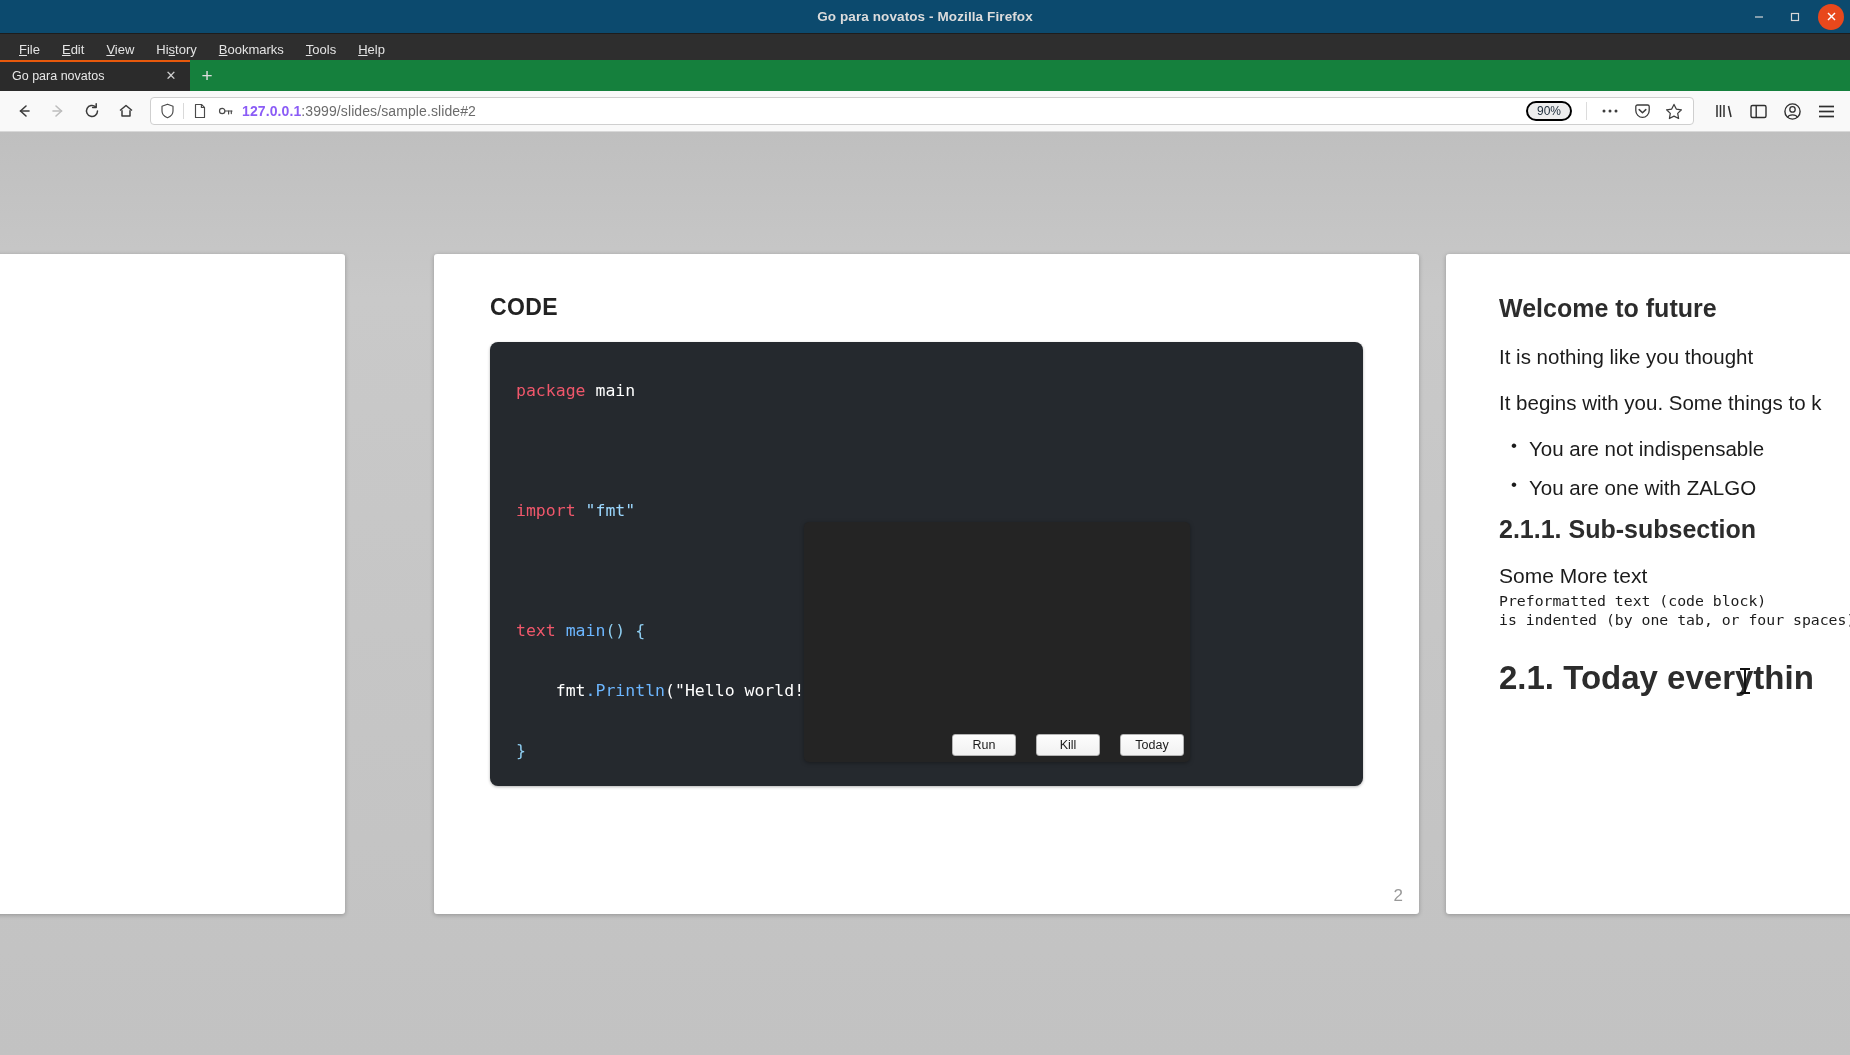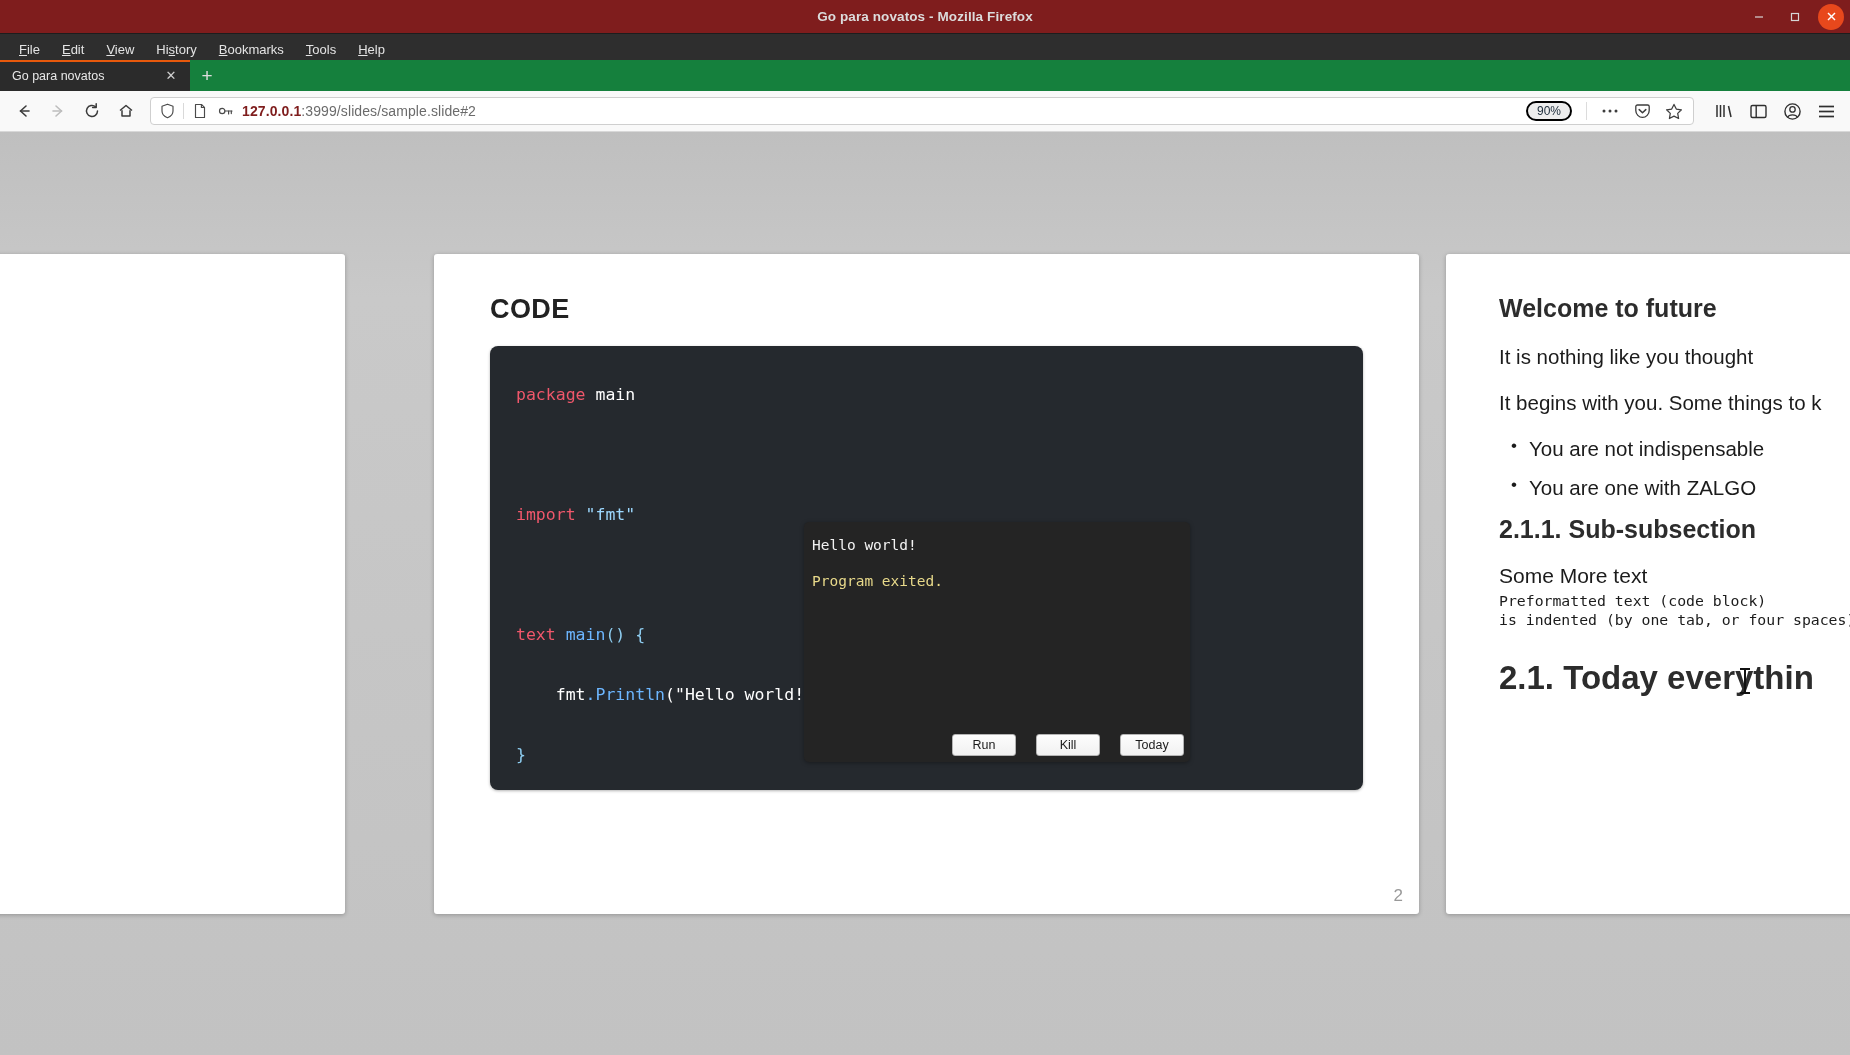--- a/index.html
+++ b/index.html
@@ -8,21 +8,21 @@
     width: 1850px;
     height: 1055px;
     overflow: hidden;
     font-family: "Liberation Sans", sans-serif;
     background: #ffffff;
   }
 
   
   .titlebar {
     height: 33px;
-    background: #7f1d1d;
+    background: #0c4a6e;
     display: flex;
     align-items: center;
     justify-content: center;
     position: relative;
     border-bottom: 1px solid #1d1d1d;
   }
   .titlebar-title {
     color: #dcdcdc;
     font-size: 13.5px;
     font-weight: bold;
@@ -171,21 +171,21 @@
     background: #d9d9d9;
   }
   .url-text {
     flex: 1;
     font-size: 14px;
     color: #6b6b6b;
     white-space: nowrap;
     overflow: hidden;
     letter-spacing: 0.1px;
   }
-  .url-text .host { color: #7f1d1d; font-weight: bold; }
+  .url-text .host { color: #8b5cf6; font-weight: bold; }
   .zoom-pill {
     font-size: 12px;
     color: #22313f;
     background: #ededed;
     border: 2px solid #000000;
     border-radius: 11px;
     padding: 1px 9px;
     margin-right: 4px;
   }
   .url-right-sep {
@@ -252,21 +252,21 @@
   
   .slide-next {
     left: 1446px;
     top: 122px;
     width: 460px;
     height: 660px;
     padding: 40px 0 0 53px;
   }
 
   .slide-title {
-    font-size: 27px;
+    font-size: 23px;
     color: #222222;
     font-weight: bold;
     letter-spacing: 0.4px;
     margin: 0 0 21px 0;
   }
 
   
   .code-block {
     background: #25292e;
     border-radius: 8px;
@@ -571,24 +571,20 @@
 <div class="code-line"><span class="kw">import</span><span class="strb"> "fmt"</span></div>
 <div class="code-line">&nbsp;</div>
 <div class="code-line"><span class="kw">text</span><span class="fn"> main</span><span class="pun">() {</span></div>
 <div class="code-line"><span class="str">    fmt</span><span class="fn">.Println</span><span class="str">("Hello world!")</span></div>
 <div class="code-line"><span class="pun">}</span></div></div>
 
     <div class="slide-number">2</div>
   </div>
 
   <div class="play-box">
-    <div class="play-out">
-      <div class="line stdout">Hello world!</div>
-      <div class="line sysmsg">Program exited.</div>
-    </div>
     <div class="play-buttons">
       <div class="play-btn">Run</div>
       <div class="play-btn">Kill</div>
       <div class="play-btn">Today</div>
     </div>
   </div>
 
   <div class="slide slide-next">
     <div class="np-h1">Welcome to future</div>
     <div class="np-p">It is nothing like you thought</div>

